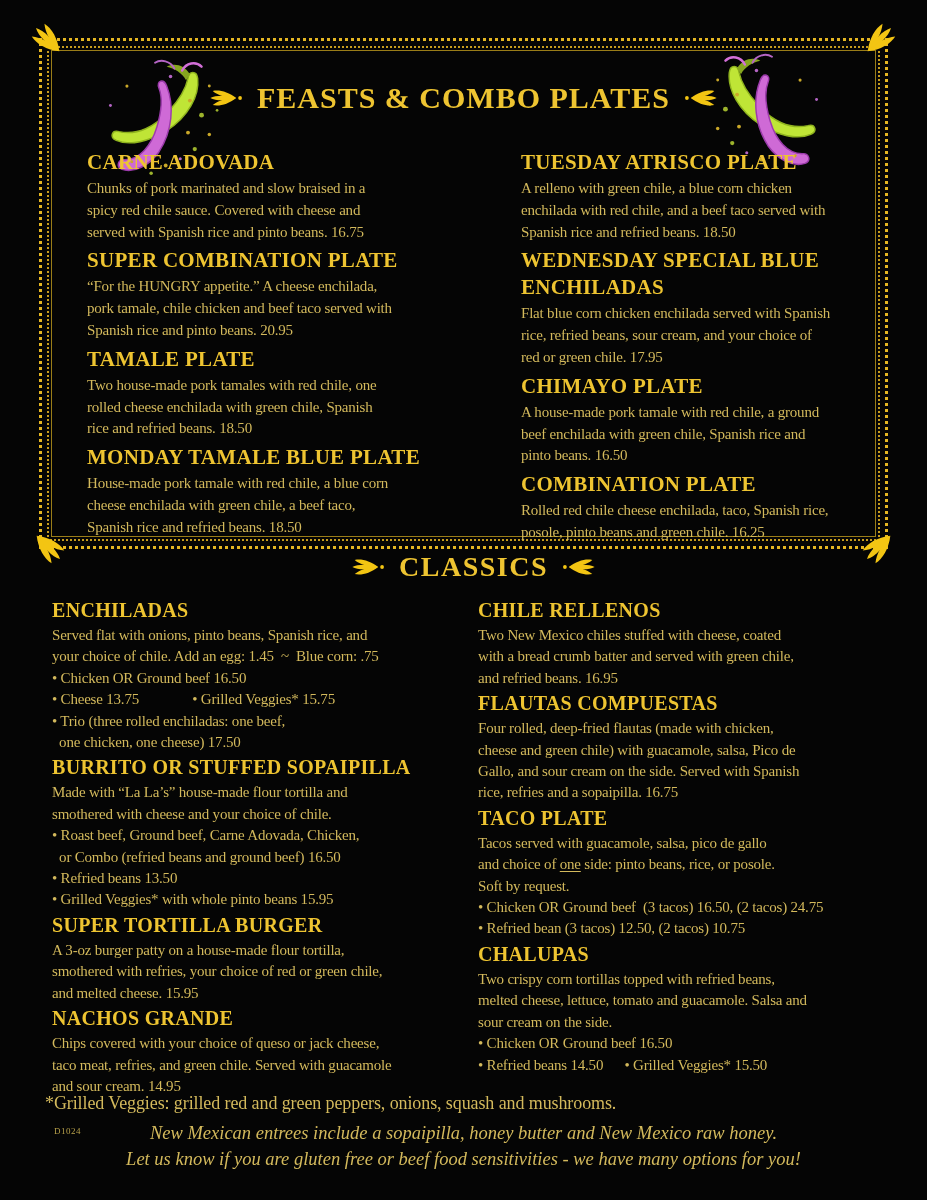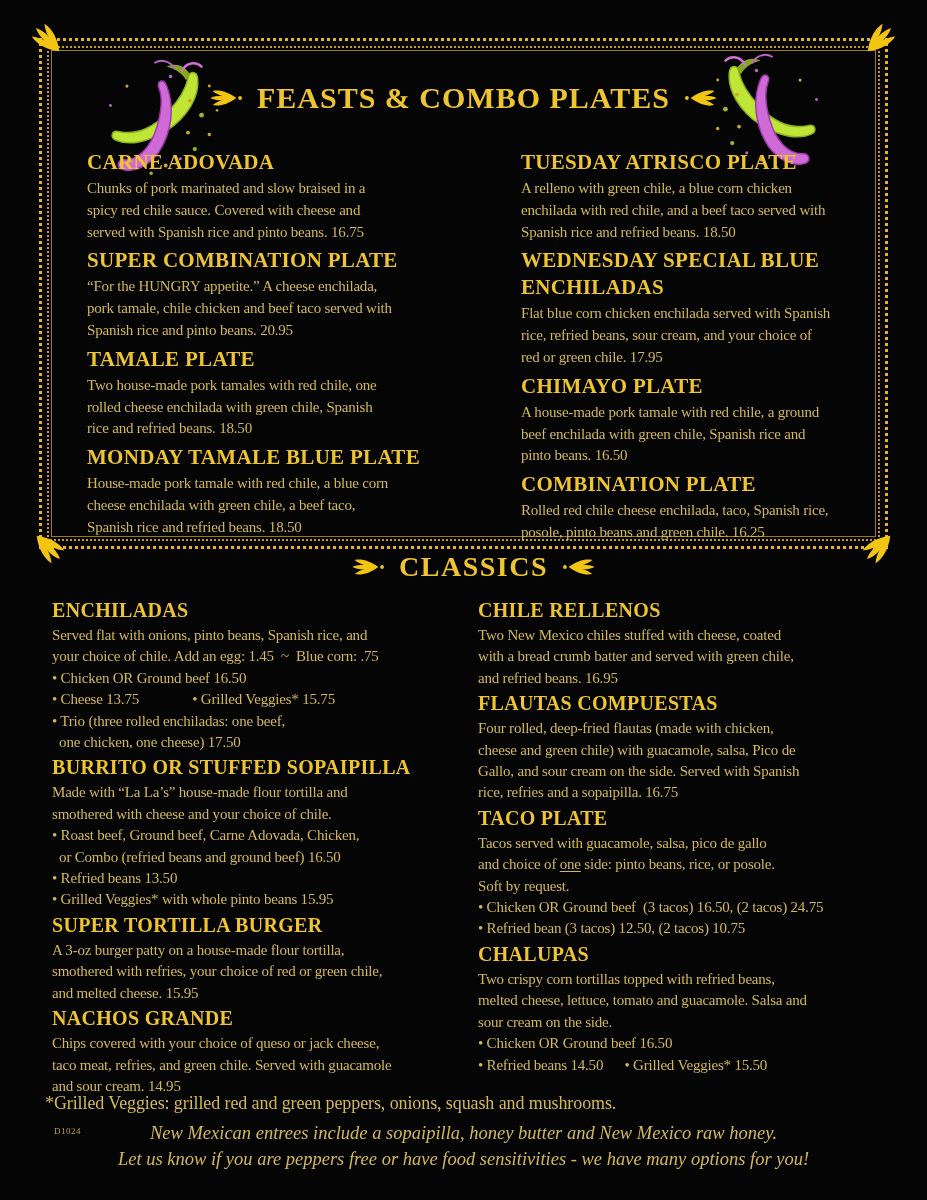--- a/index.html
+++ b/index.html
@@ -291,17 +291,17 @@
           <div class="line">sour cream on the side.</div>
           <div class="line">• Chicken OR Ground beef 16.50</div>
           <div class="line">• Refried beans 14.50      • Grilled Veggies* 15.50</div>
         </div>
       </div>
   </div>
 
   <div class="footnote">*Grilled Veggies: grilled red and green peppers, onions, squash and mushrooms.</div>
   <div class="notes">
     <div class="note-line">New Mexican entrees include a sopaipilla, honey butter and New Mexico raw honey.</div>
-    <div class="note-line">Let us know if you are peppers free or have food sensitivities - we have many options for you!</div>
+    <div class="note-line">Let us know if you are gluten free or beef food sensitivities - we have many options for you!</div>
   </div>
   <div class="doc-code">D1024</div>
 
 </div>
 
 </body></html>

